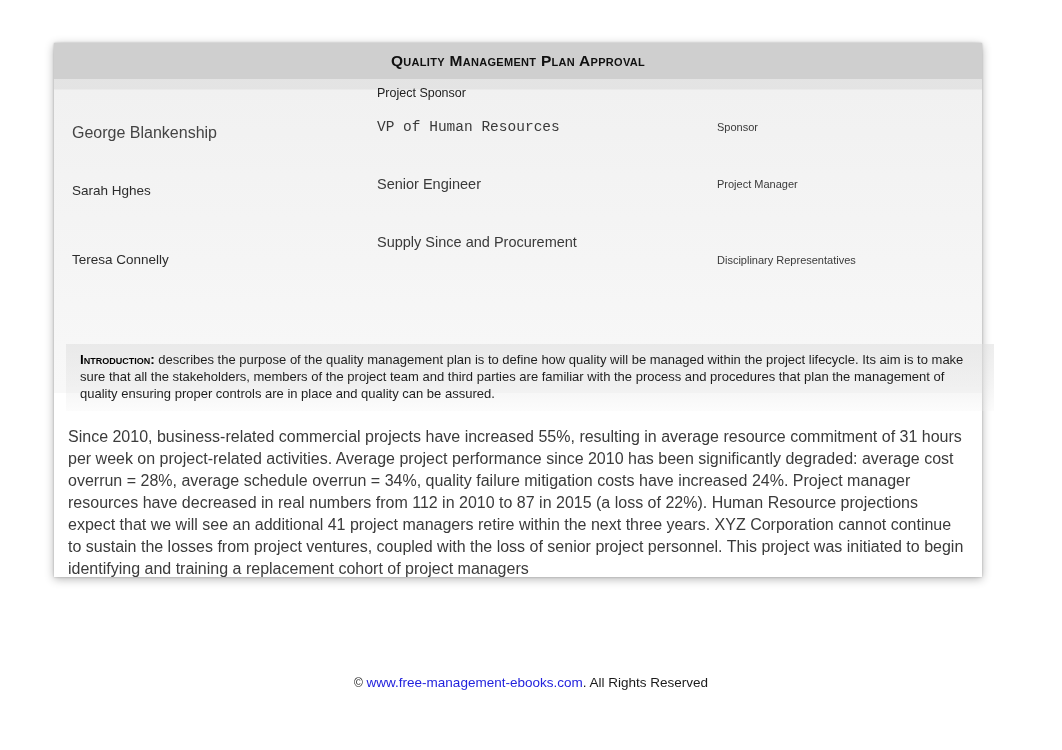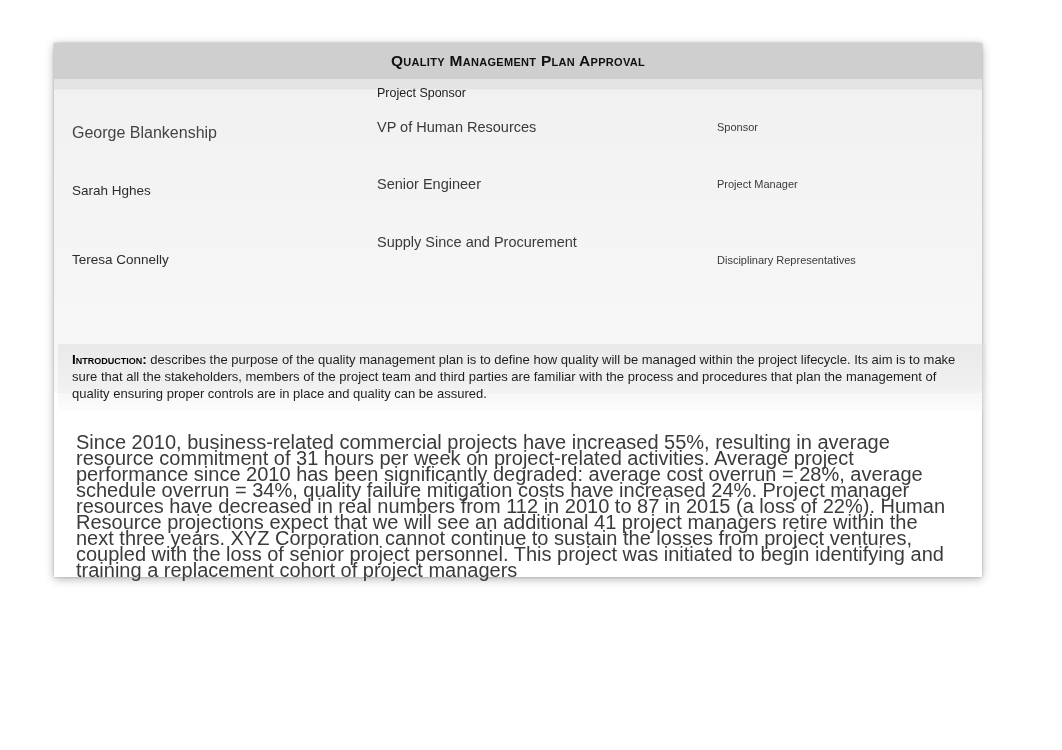--- a/index.html
+++ b/index.html
@@ -133,21 +133,21 @@
   }
   .sign-text {
     font-size: 11px;
     color: #3a3a3a;
     padding-left: 6px;
   }
 
   
   #intro-block {
     position: absolute;
-    left: 4px;
+    left: 12px;
     top: 301px;
     width: 928px;
     padding: 7px 12px 9px 14px;
     box-sizing: border-box;
     background: linear-gradient(180deg,
        rgba(222,222,222,0.55) 0%,
        rgba(228,228,228,0.40) 60%,
        rgba(240,240,240,0.20) 100%);
   }
   #intro-para {
@@ -167,23 +167,23 @@
   
   #body-block {
     position: absolute;
     left: 0;
     top: 383px;
     width: 928px;
     padding: 0 18px 0 14px;
     box-sizing: border-box;
   }
   #body-para {
-    margin: 8px;
-    font-size: 20px;
-    line-height: 16px;
+    margin: 0;
+    font-size: 16px;
+    line-height: 22px;
     color: #3b3b3b;
     text-align: left;
   }
 
   
   #footer {
     position: absolute;
     left: 0;
     top: 675px;
     width: 1062px;
@@ -231,21 +231,21 @@
           <td class="band-cell vsep" style="height:22px;">
             <span class="cell-text sign-text"></span>
           </td>
         </tr>
 
         <tr class="row-band">
           <td class="band-cell" style="height:44px;">
             <span class="cell-text name-text big" style="line-height:40px;">George Blankenship</span>
           </td>
           <td class="band-cell vsep" style="height:44px;">
-            <span class="cell-text role-text" style="line-height:28px;">VP of Human Resources</span>
+            <span class="cell-text role-text" style="line-height:28px;font-family:Liberation Mono, monospace;">VP of Human Resources</span>
           </td>
           <td class="band-cell vsep" style="height:44px;">
             <span class="cell-text sign-text" style="line-height:28px;">Sponsor</span>
           </td>
         </tr>
 
         <tr class="row-band">
           <td class="band-cell" style="height:45px;">
             <span class="cell-text name-text" style="line-height:52px;">Sarah Hghes</span>
           </td>
@@ -277,14 +277,18 @@
     <div id="intro-block">
       <p id="intro-para"><span class="intro-label">Introduction:</span><span> describes the purpose of the quality management plan is to define how quality will be managed within the project lifecycle. Its aim is to make sure that all the stakeholders, members of the project team and third parties are familiar with the process and procedures that plan the management of quality ensuring proper controls are in place and quality can be assured.</span></p>
     </div>
 
     <div id="body-block">
       <p id="body-para">Since 2010, business-related commercial projects have increased 55%, resulting in average resource commitment of 31 hours per week on project-related activities. Average project performance since 2010 has been significantly degraded: average cost overrun = 28%, average schedule overrun = 34%, quality failure mitigation costs have increased 24%. Project manager resources have decreased in real numbers from 112 in 2010 to 87 in 2015 (a loss of 22%). Human Resource projections expect that we will see an additional 41 project managers retire within the next three years. XYZ Corporation cannot continue to sustain the losses from project ventures, coupled with the loss of senior project personnel. This project was initiated to begin identifying and training a replacement cohort of project managers</p>
     </div>
 
   </div>
 
+  <div id="footer">
+    <span class="copy-mark">©</span>
+    <a id="site-link" href="#" style="color: rgb(34, 34, 221);">www.free-management-ebooks.com</a><span>. All Rights Reserved</span>
+  </div>
 
 </div>
 
 </body></html>

